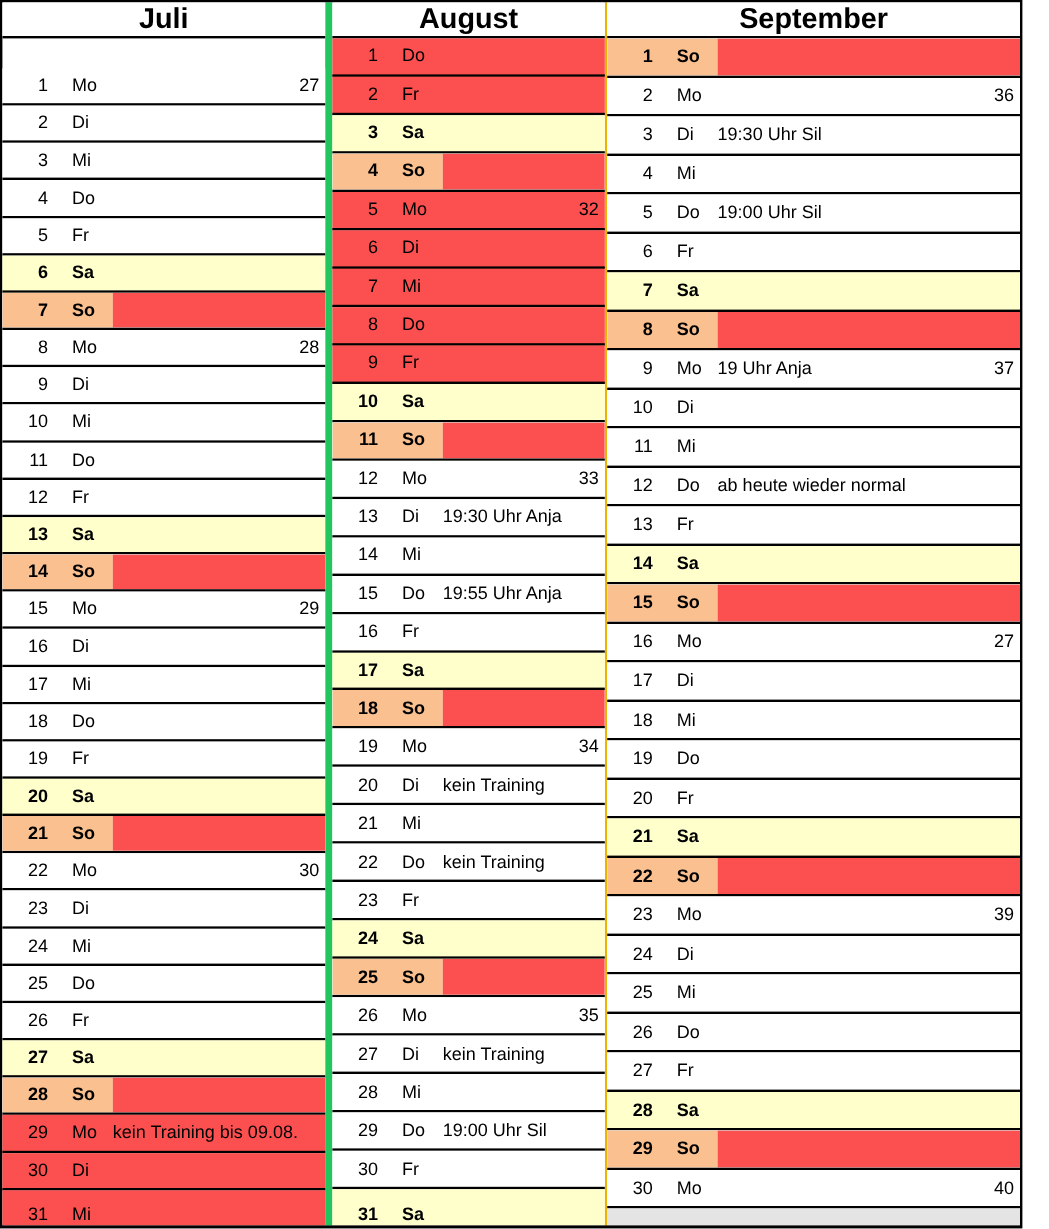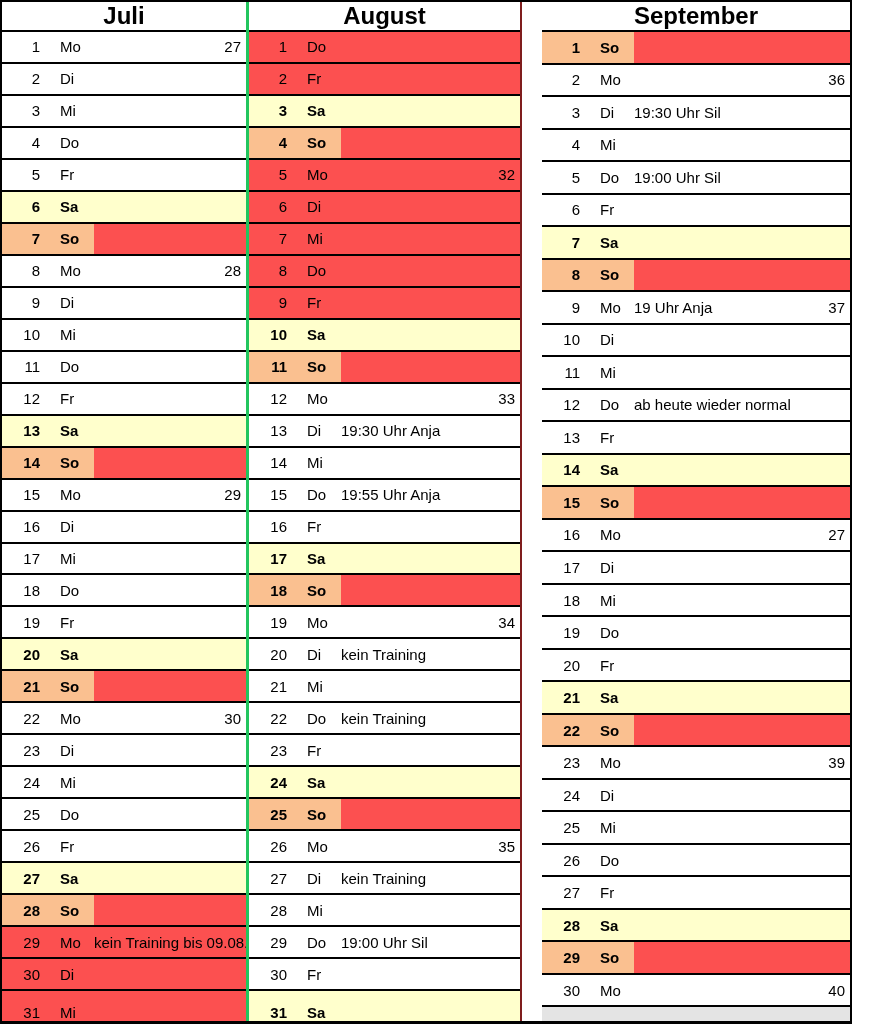--- a/index.html
+++ b/index.html
@@ -27,23 +27,23 @@
     border-bottom-width: 3px;
     display: flex;
     background: #fff;
   }
   .month {
     display: flex;
     flex-direction: column;
     box-sizing: border-box;
     min-width: 0;
   }
-  .month.m0 { width: 247px; border-right: 3px solid #22c55e; }
-  .month.m1 { width: 273px; border-right: 2px solid #7f1d1d; }
-  .month.m2 { flex: 1; padding-left: 20px; }
+  .month.m0 { width: 275px; border-right: 6px solid #22c55e; gap: 25px; }
+  .month.m1 { width: 229px; border-right: 2px solid #eab308; }
+  .month.m2 { flex: 1; }
   .month-header {
     flex: 0 0 30px;
     border-bottom: 2px solid #000;
     display: flex;
     align-items: center;
     justify-content: center;
     font-size: 24px;
     font-weight: bold;
     background: #fff;
     box-sizing: border-box;

